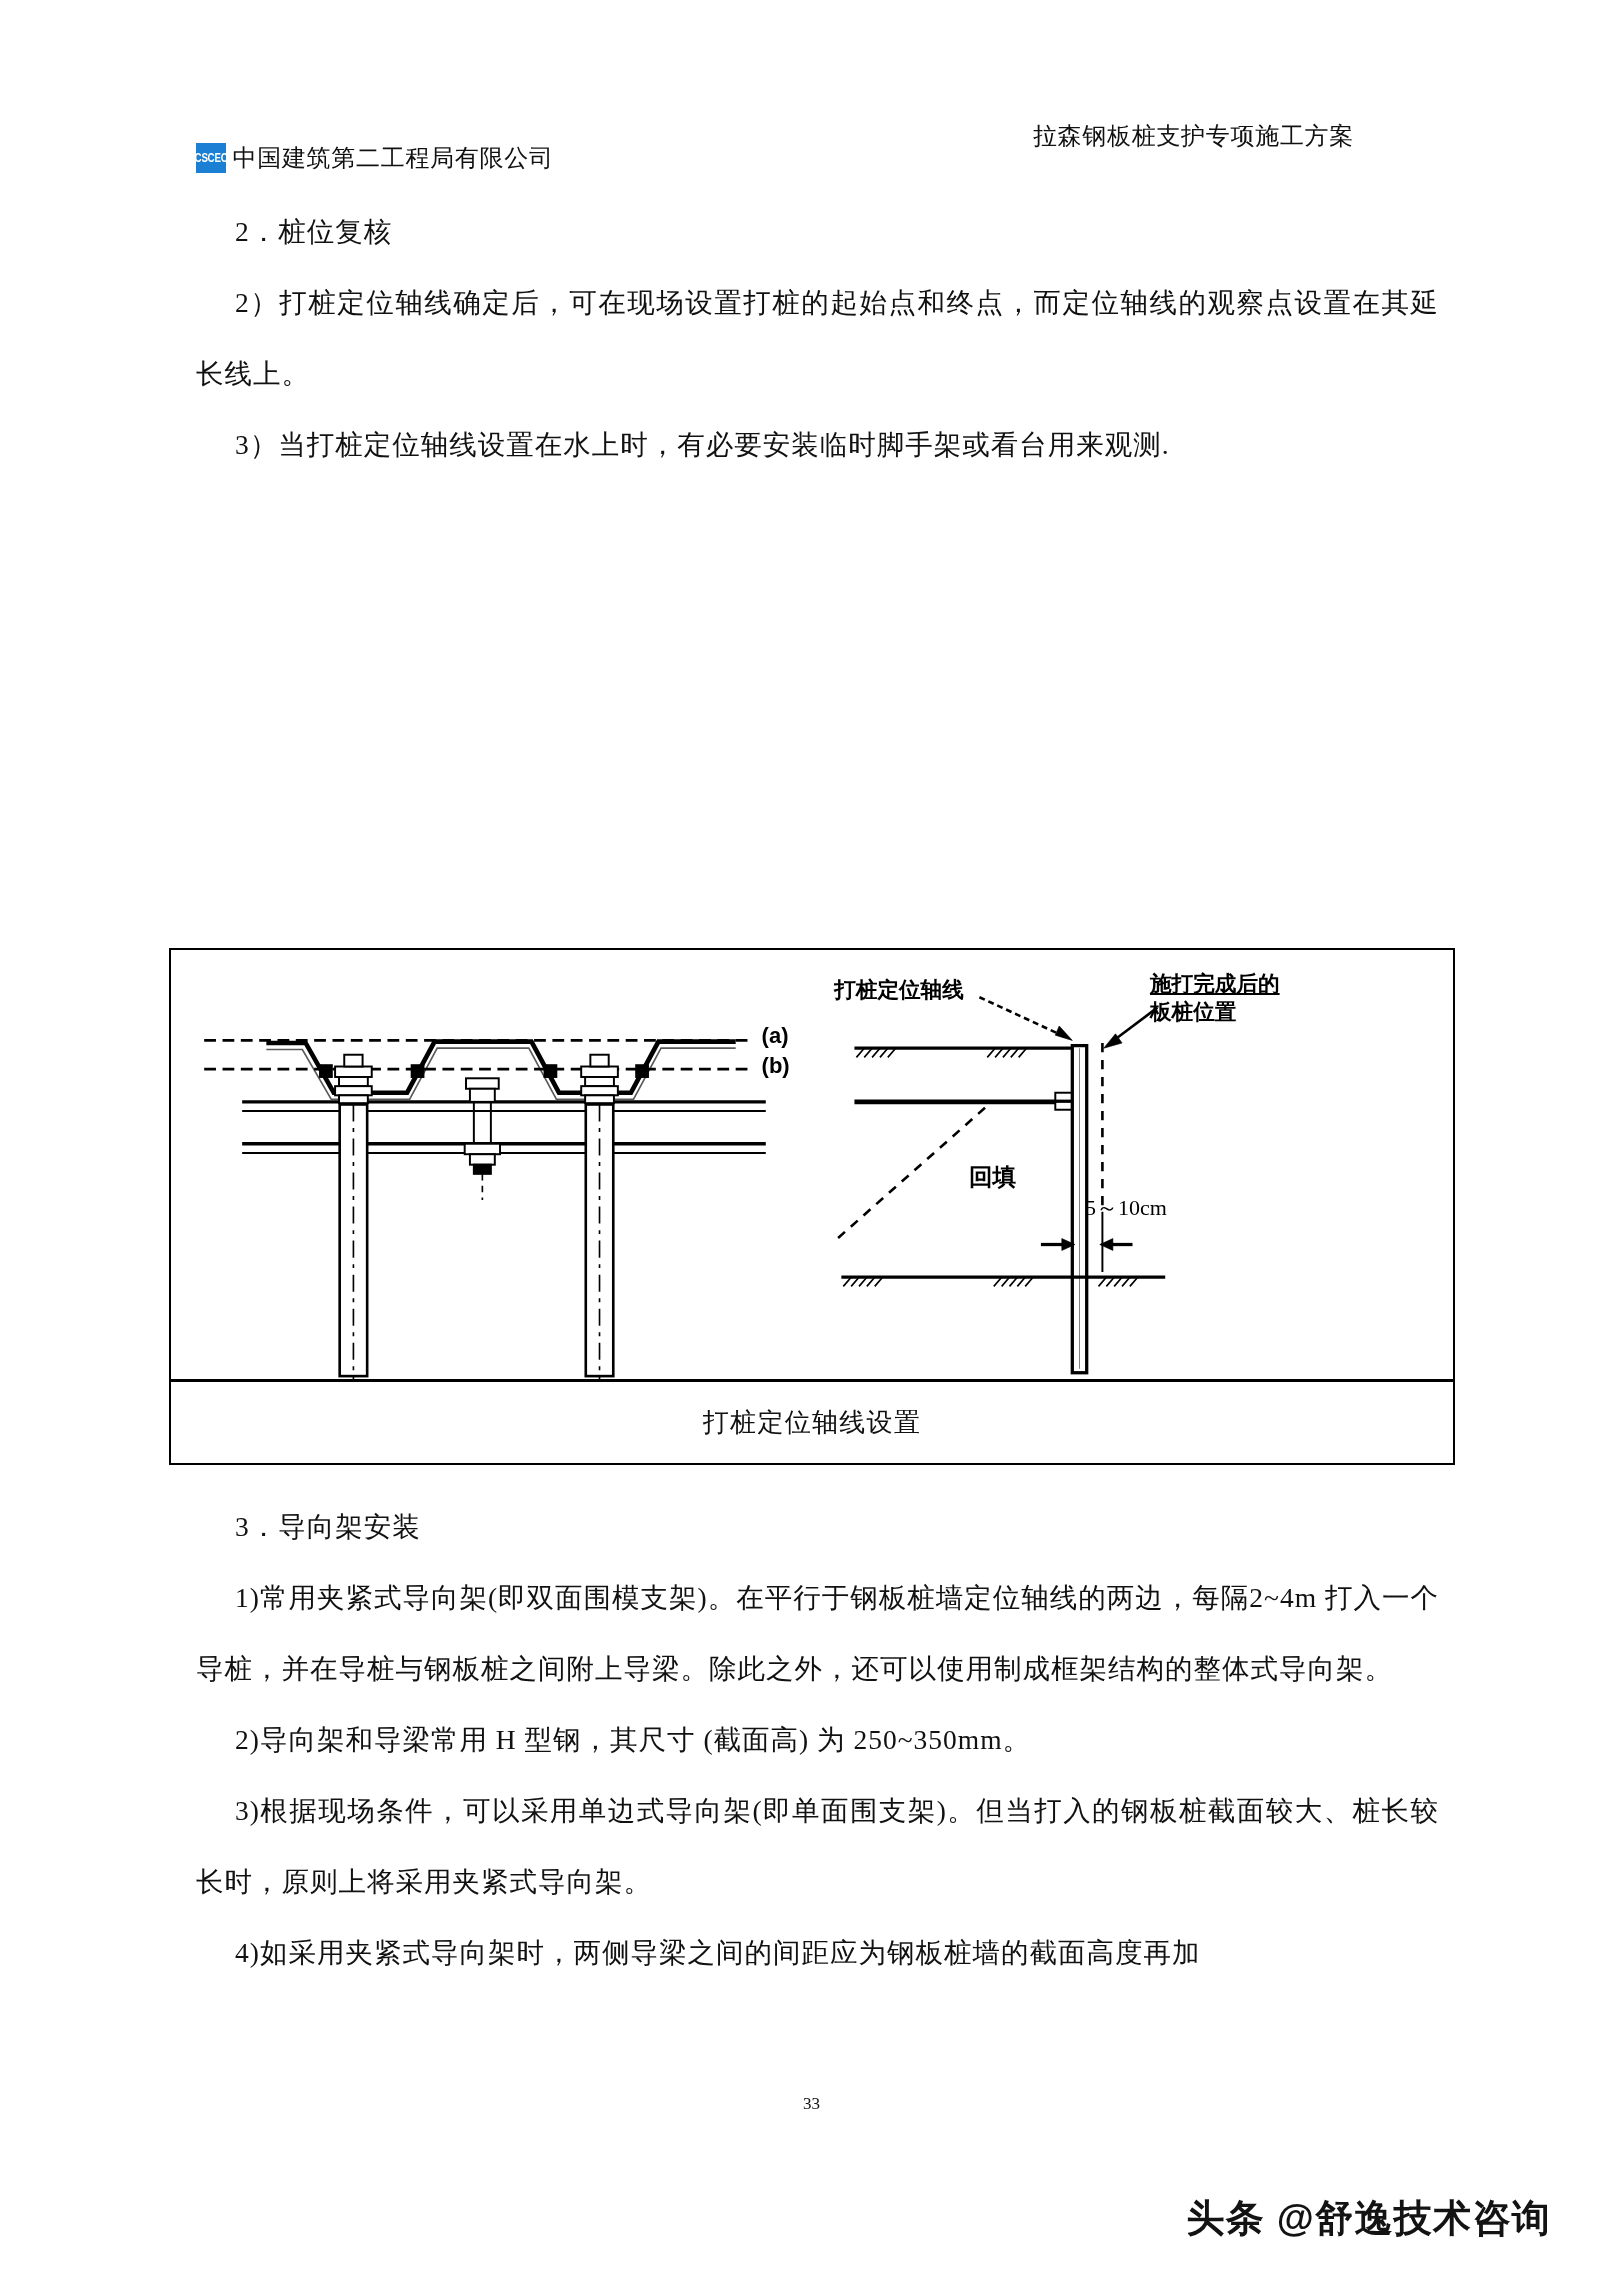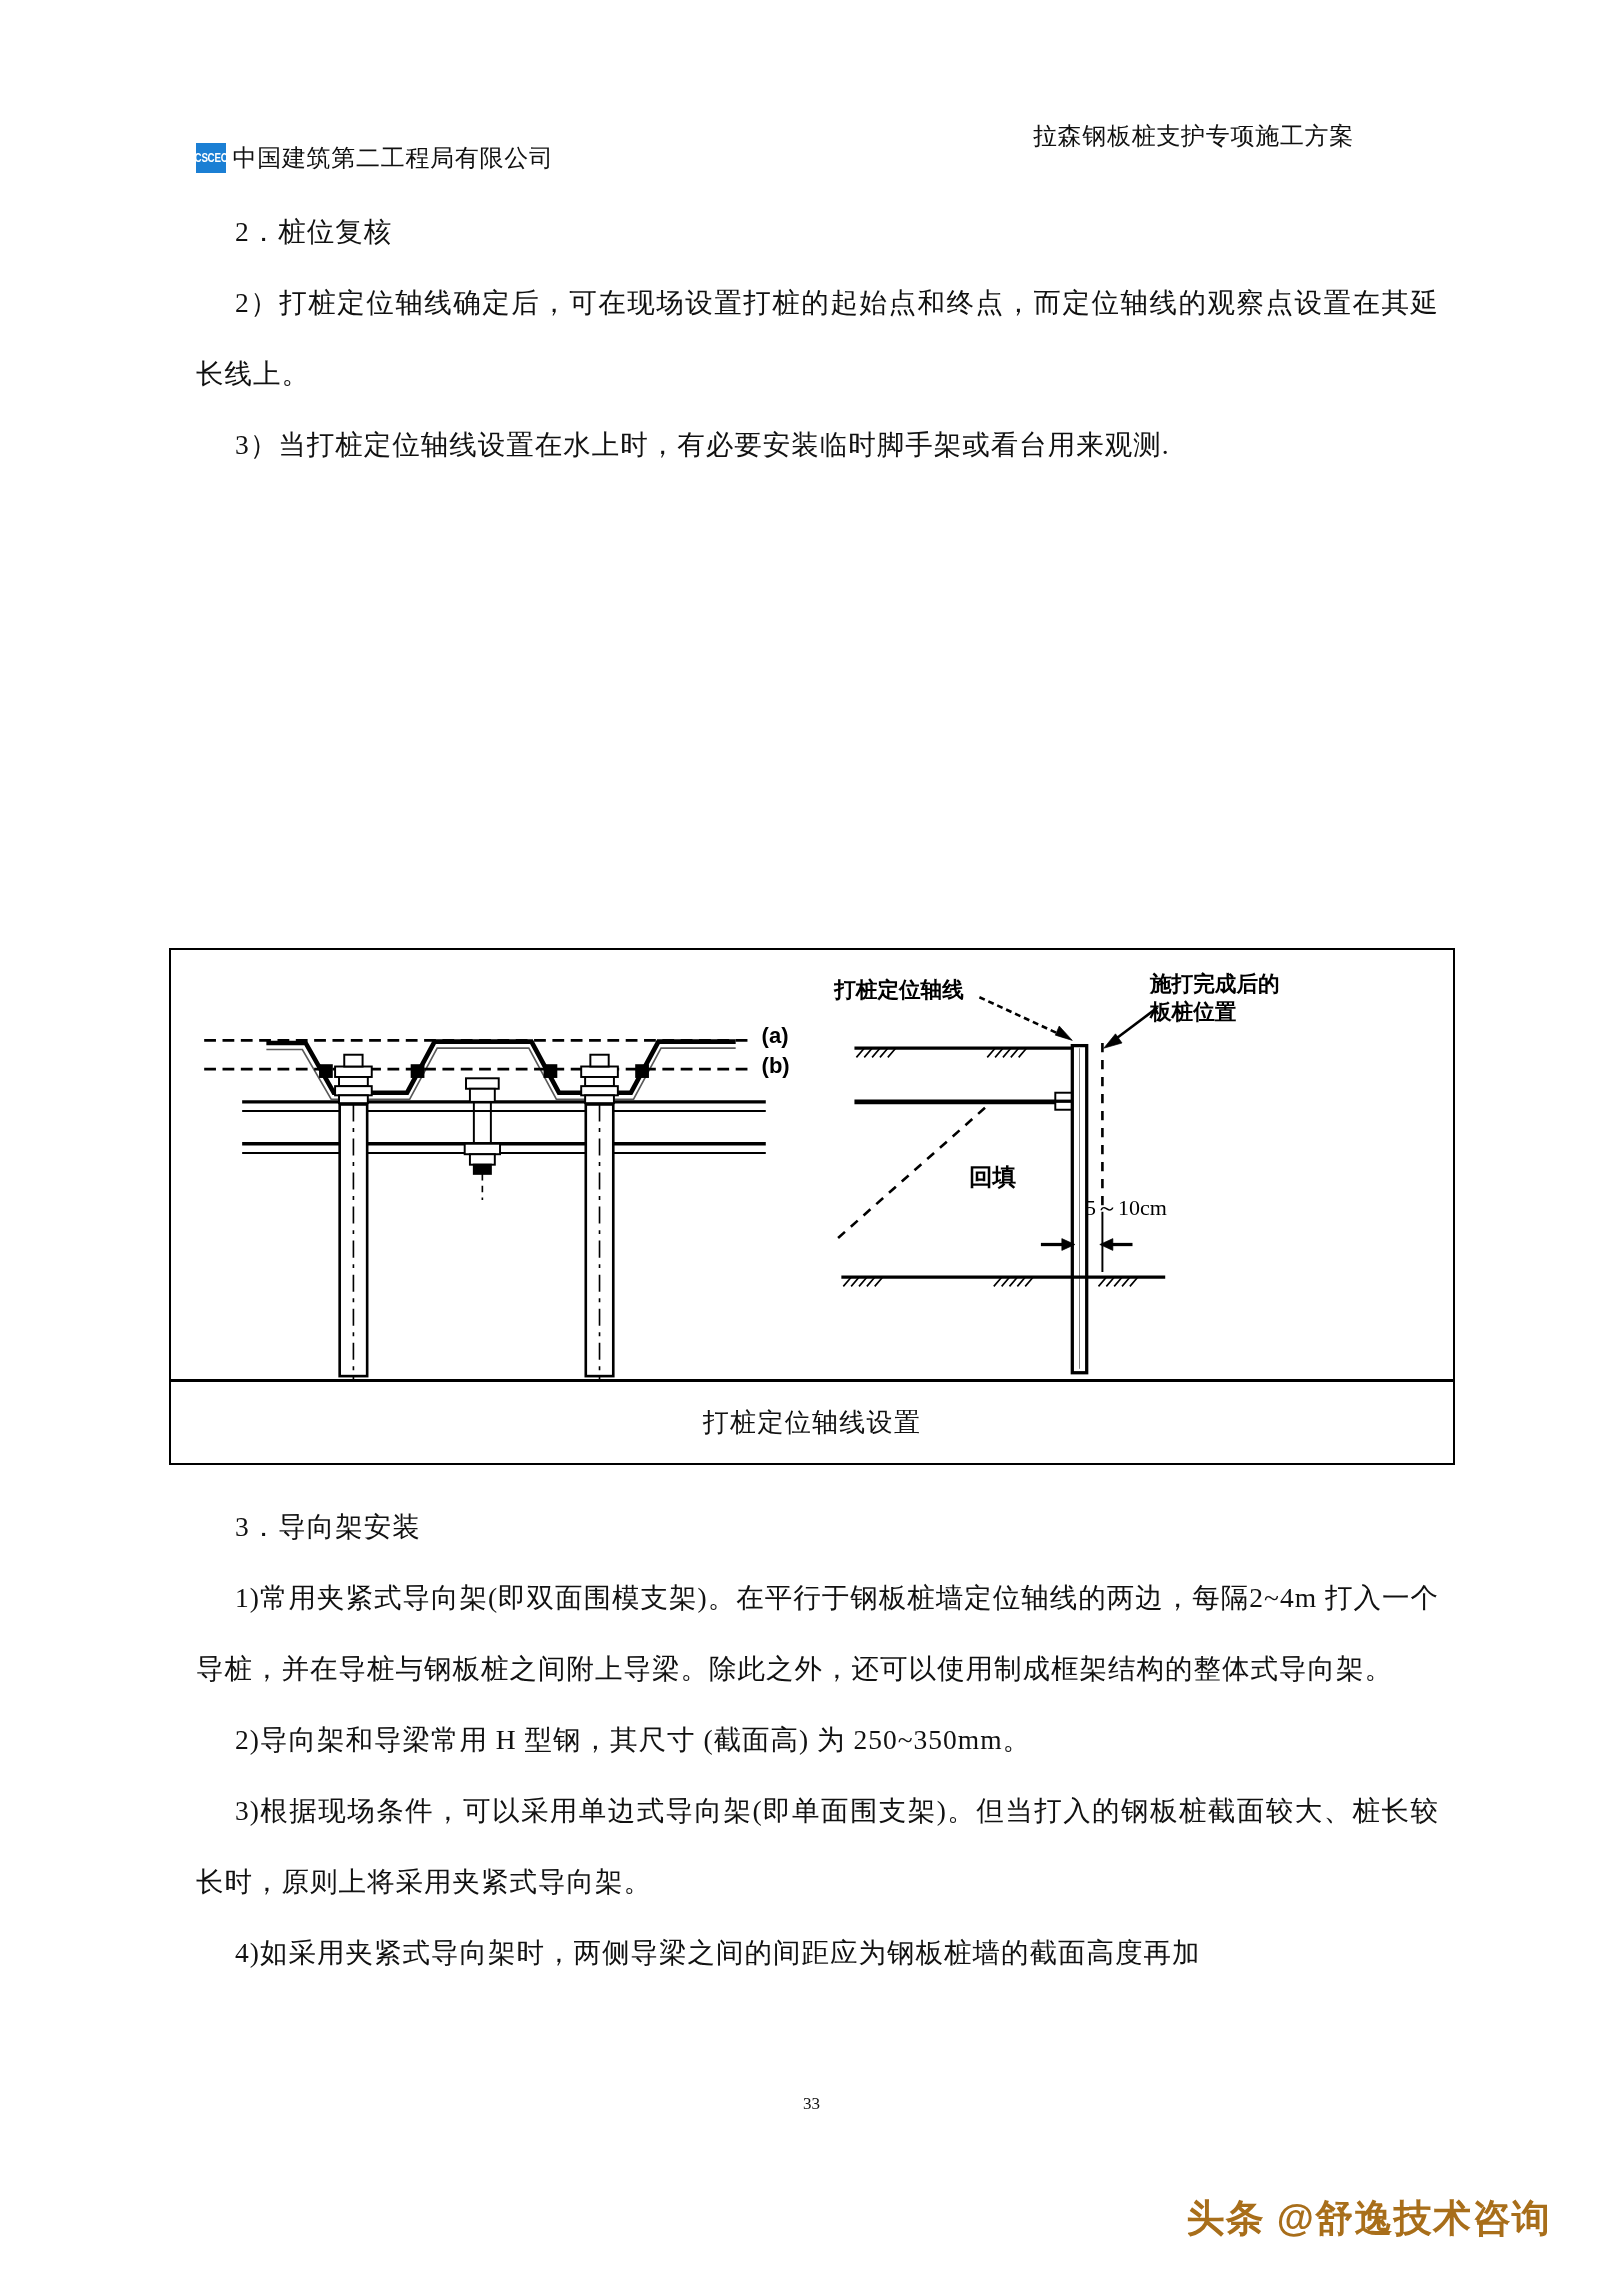--- a/index.html
+++ b/index.html
@@ -139,21 +139,21 @@
     font-size: 17px;
     font-family: "Liberation Serif", serif;
   }
   .watermark {
     position: absolute;
     right: 72px;
     top: 2193px;
     font-family: "Liberation Sans", "DejaVu Sans", sans-serif;
     font-size: 38px;
     font-weight: 700;
-    color: #a16207;
+    color: #000000;
     letter-spacing: 1.3px;
     white-space: nowrap;
     opacity: 0.92;
   }
 </style>
 </head>
 <body>
 
 <div class="page">
 
@@ -279,21 +279,21 @@
 
             <line x1="236" y1="72" x2="366" y2="132" stroke-width="4" stroke-dasharray="9 6"></line>
             <polygon points="378,138 352,130 358,116" fill="#000"></polygon>
 
             <line x1="508" y1="88" x2="436" y2="142" stroke-width="4"></line>
             <polygon points="426,150 444,128 454,142" fill="#000"></polygon>
           </g>
         </svg>
 
         <span class="dlabel" style="left:9.2px; top:25px; font-size:21.6px;">打桩定位轴线</span>
-        <span class="dlabel" style="left:325px; top:19.6px; font-size:21.6px; line-height:27.5px;">施打完成后的</span>
+        <span class="dlabel" style="left:325px; top:19.6px; font-size:21.6px; line-height:27.5px;text-decoration:underline;">施打完成后的</span>
         <span class="dlabel" style="left:325px; top:48px; font-size:21.6px; line-height:27.5px;">板桩位置</span>
         <span class="dlabel" style="left:144px; top:211px; font-size:23.6px;">回填</span>
         <span class="dlabel" style="left:260px; top:243px; font-size:22px; font-family:'Liberation Serif',serif; font-weight:400;">5～10cm</span>
       </div>
 
     </div>
     <div class="figure-caption">打桩定位轴线设置</div>
   </div>
 
   <div class="content" style="top:1491px;">

